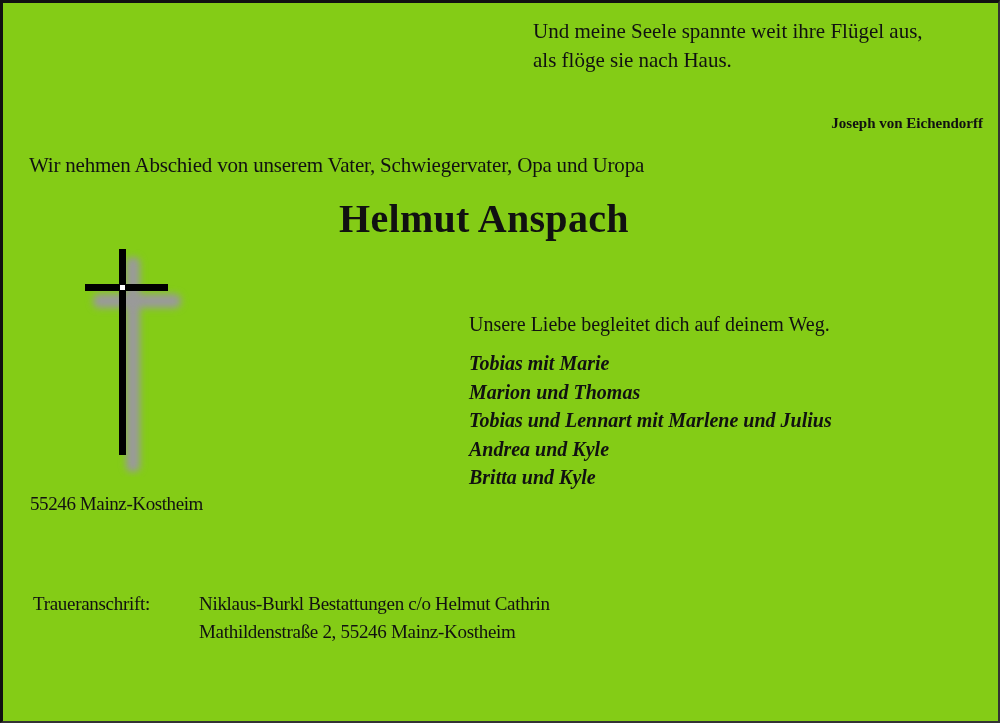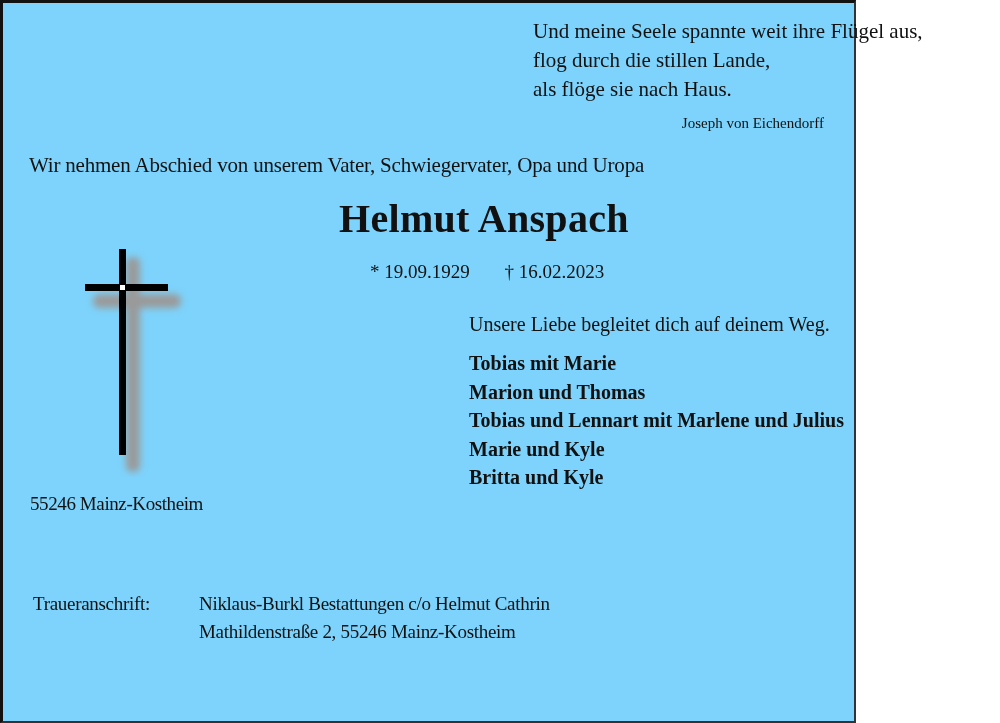--- a/index.html
+++ b/index.html
@@ -1,70 +1,65 @@
 <!DOCTYPE html>
 <html><head>
   <meta charset="utf-8">
   <style>
     html, body { margin: 0; padding: 0; background: #ffffff; }
     body { width: 1000px; height: 723px; overflow: hidden; }
     .page {
       position: relative;
-      width: 856px; height: 723px;
+      width: 1000px; height: 723px;
       box-sizing: border-box;
-      background: #7dd3fc;
+      background: #84cc16;
       border-top: 3px solid #111;
       border-left: 3px solid #111;
       border-right: 2px solid #333;
       border-bottom: 2px solid #333;
       font-family: "Liberation Serif", "DejaVu Serif", serif;
       color: #111;
     }
     .abs { position: absolute; white-space: nowrap; }
     .poem { left: 530px; top: 14px; font-size: 21px; line-height: 29px; }
     .poem div { white-space: nowrap; }
-    .author { right: 30px; top: 112px; font-size: 15px; }
+    .author { right: 15px; top: 112px; font-size: 15px; font-weight: bold; }
     .intro { left: 26px; top: 150px; font-size: 21px; letter-spacing: -0.2px; }
     .name { left: 336px; top: 192px; font-size: 40px; font-weight: bold; letter-spacing: 0.3px; }
     .dates { left: 367px; top: 258px; font-size: 19px; }
     .dates span { display: inline-block; }
     .dates .d2 { margin-left: 30px; }
     .cross { left: 78px; top: 244px; width: 110px; height: 230px; }
     .mourn { left: 466px; top: 310px; font-size: 20px; }
     .family { left: 466px; top: 346px; font-size: 20px; font-weight: bold; line-height: 28.5px; }
-    .family div { white-space: nowrap; }
+    .family div { white-space: nowrap; font-style: italic; }
     .place { left: 27px; top: 490px; font-size: 19px; letter-spacing: -0.4px; }
     .addr { left: 30px; top: 546px; font-size: 19px; line-height: 28px; letter-spacing: -0.3px; }
     .addr .lbl { display: inline-block; width: 166px; margin-top: 41px; }
     .addr .l2 { padding-left: 166px; }
     .funeral {
       left: 26px; top: 611px; width: 966px; font-size: 19px; line-height: 29px;
       white-space: normal; text-align: justify; letter-spacing: -0.2px; word-spacing: 2px;
     }
   </style>
 </head>
 <body>
 
 <div class="page">
 
   <div class="abs poem">
     <div>Und meine Seele spannte weit ihre Flügel aus,</div>
-    <div>flog durch die stillen Lande,</div>
     <div>als flöge sie nach Haus.</div>
   </div>
   <div class="abs author">Joseph von Eichendorff</div>
 
   <div class="abs intro">Wir nehmen Abschied von unserem Vater, Schwiegervater, Opa und Uropa</div>
 
   <div class="abs name">Helmut Anspach</div>
 
-  <div class="abs dates">
-    <span class="d1">* 19.09.1929</span>
-    <span class="d2">† 16.02.2023</span>
-  </div>
 
   <div class="abs cross">
     <svg width="110" height="230" viewBox="0 0 110 230" xmlns="http://www.w3.org/2000/svg">
       <defs>
         <filter id="blur" x="-30%" y="-30%" width="160%" height="160%">
           <feGaussianBlur stdDeviation="3.5"></feGaussianBlur>
         </filter>
       </defs>
       <g filter="url(#blur)" fill="#9a9a9a">
         <rect x="45" y="10" width="14" height="215" rx="6"></rect>
@@ -75,21 +70,21 @@
       <rect x="39" y="38" width="5" height="5" fill="#fff"></rect>
     </svg>
   </div>
 
   <div class="abs mourn">Unsere Liebe begleitet dich auf deinem Weg.</div>
 
   <div class="abs family">
     <div>Tobias mit Marie</div>
     <div>Marion und Thomas</div>
     <div>Tobias und Lennart mit Marlene und Julius</div>
-    <div>Marie und Kyle</div>
+    <div>Andrea und Kyle</div>
     <div>Britta und Kyle</div>
   </div>
 
   <div class="abs place">55246 Mainz-Kostheim</div>
 
   <div class="abs addr">
     <div><span class="lbl">Traueranschrift:</span><span>Niklaus-Burkl Bestattungen c/o Helmut Cathrin</span></div>
     <div class="l2">Mathildenstraße 2, 55246 Mainz-Kostheim</div>
   </div>
 

